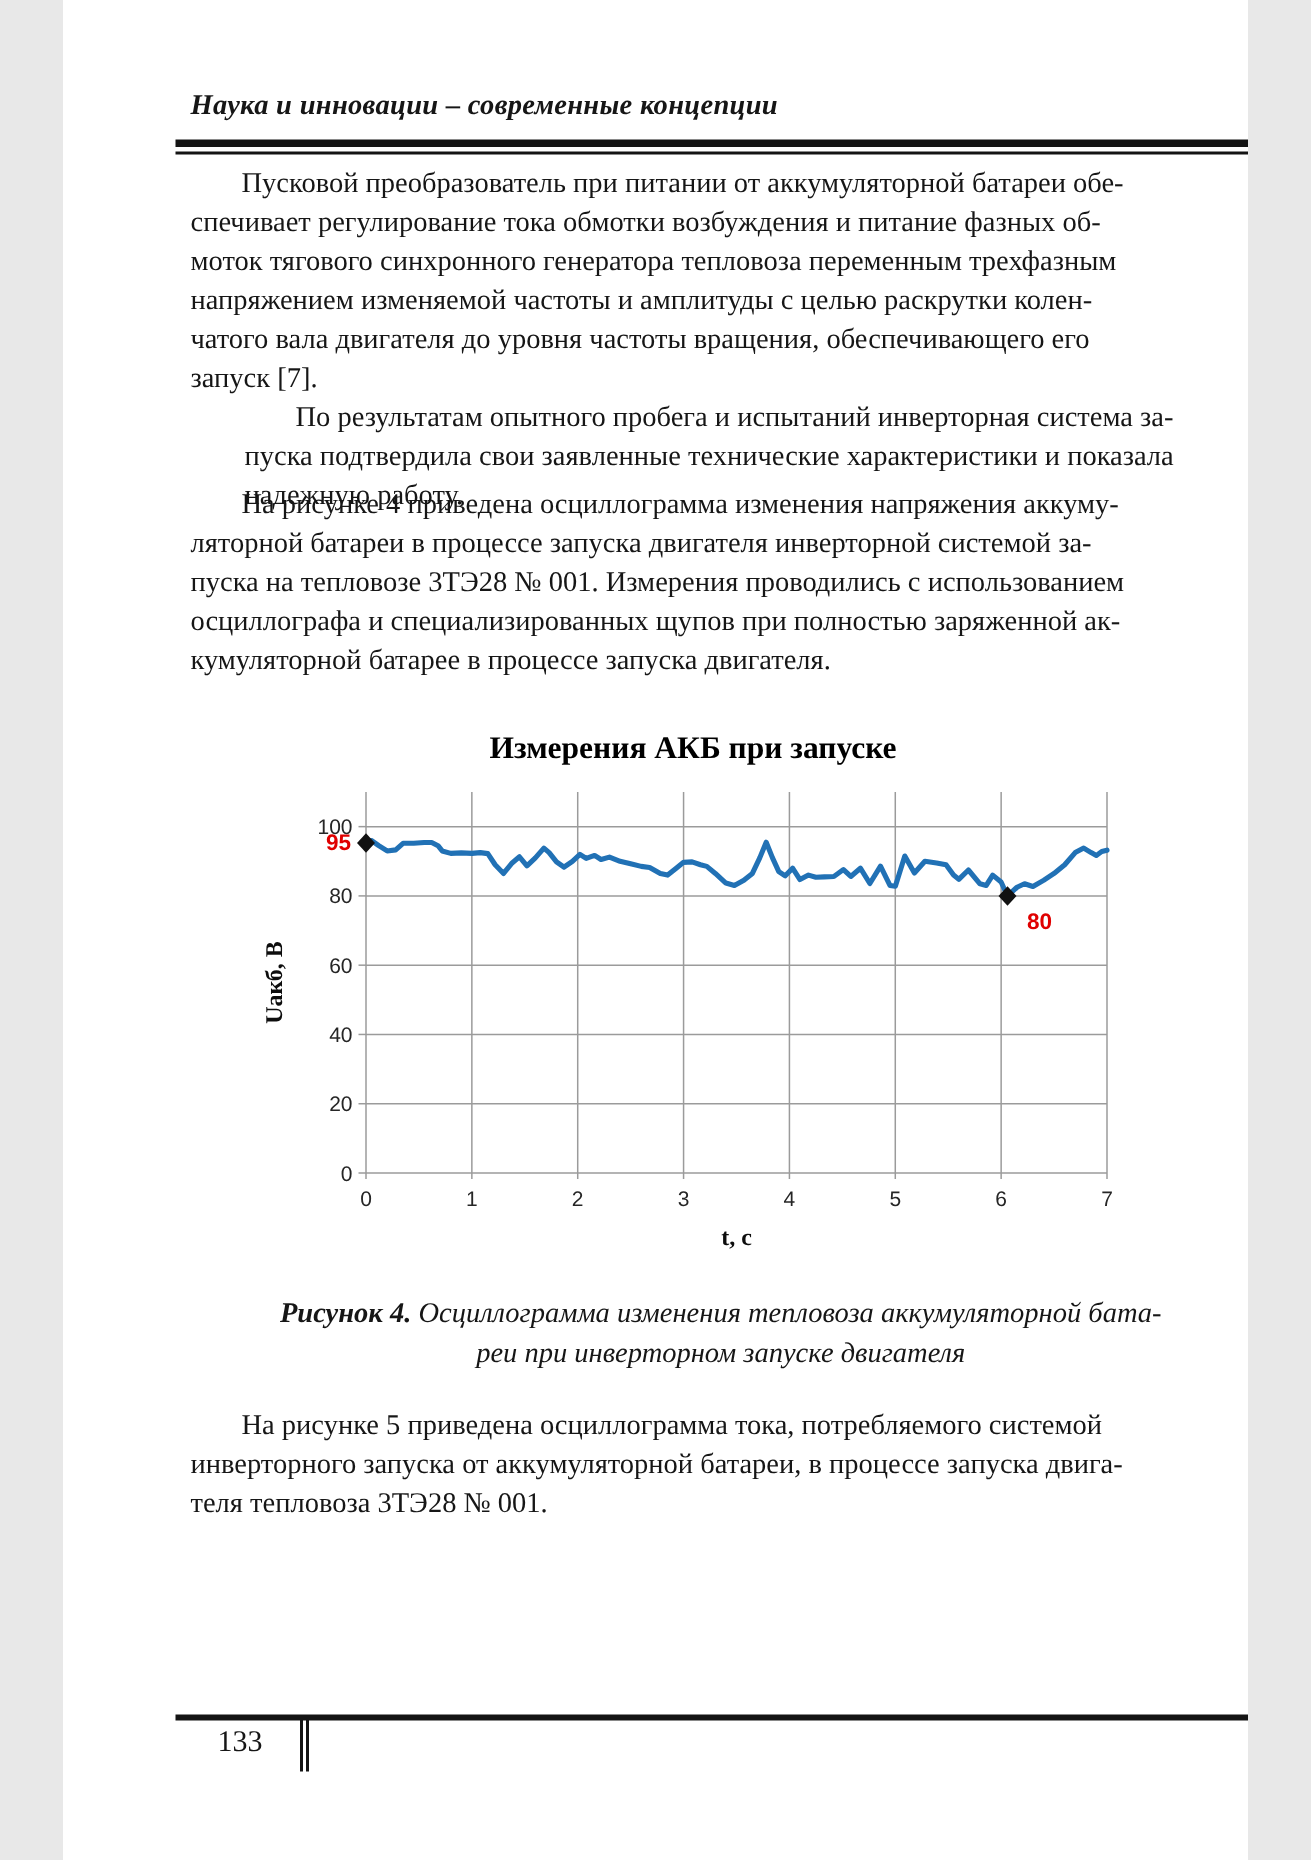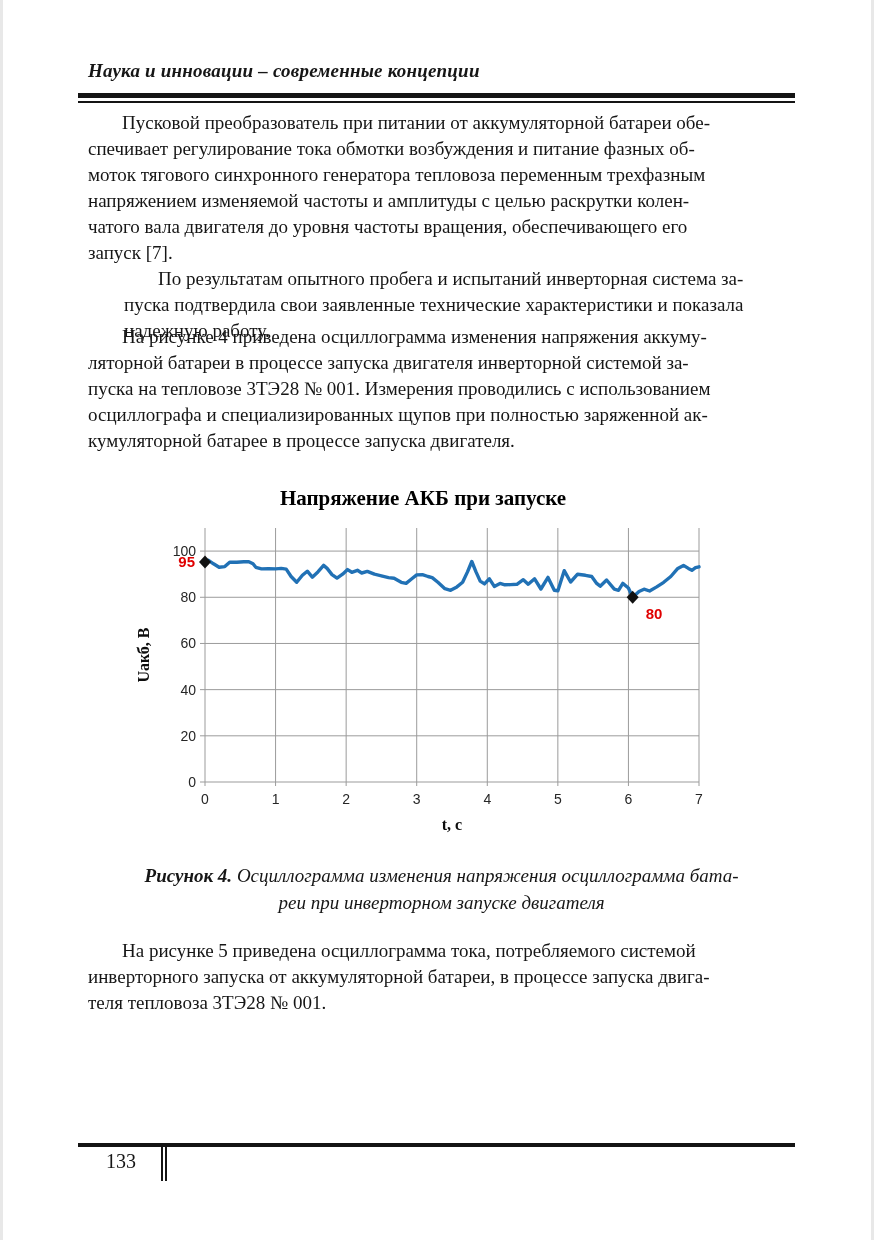--- a/index.html
+++ b/index.html
@@ -1,18 +1,18 @@
 <!DOCTYPE html>
 <html lang="ru"><head>
 <meta charset="utf-8">
 <style>
   html,body{margin:0;padding:0;background:#e8e8e8;}
   .page{
     position:relative;
-    width:868px;height:1240px;
+    width:790px;height:1240px;
     margin:0 auto;
     background:#ffffff;
     font-family:"Liberation Serif",serif;
     color:#161616;
     overflow:hidden;
   }
   .running-head{
     position:absolute;left:85px;top:60px;width:707px;
     font-size:19px;font-weight:bold;font-style:italic;
     letter-spacing:.2px;
@@ -84,21 +84,21 @@
   <p class="par" id="par2">По результатам опытного пробега и испытаний инверторная система за-
 пуска подтвердила свои заявленные технические характеристики и показала
 надежную работу.</p>
   <p class="par" id="par3">На рисунке 4 приведена осциллограмма изменения напряжения аккуму-
 ляторной батареи в процессе запуска двигателя инверторной системой за-
 пуска на тепловозе 3ТЭ28 № 001. Измерения проводились с использованием
 осциллографа и специализированных щупов при полностью заряженной ак-
 кумуляторной батарее в процессе запуска двигателя.</p>
 
   <figure class="figure">
-    <div class="chart-title">Напряжение АКБ при запуске</div>
+    <div class="chart-title">Измерения АКБ при запуске</div>
     <svg class="chart-svg" width="580" height="330" viewBox="0 0 580 330">
         <line x1="72" x2="72" y1="14" y2="268" stroke="#9b9b9b" stroke-width="1"></line>
         <line x1="72" x2="72" y1="268" y2="272" stroke="#9b9b9b" stroke-width="1"></line>
         <text x="72" y="290" text-anchor="middle" class="tick">0</text>
         <line x1="142.57142857142856" x2="142.57142857142856" y1="14" y2="268" stroke="#9b9b9b" stroke-width="1"></line>
         <line x1="142.57142857142856" x2="142.57142857142856" y1="268" y2="272" stroke="#9b9b9b" stroke-width="1"></line>
         <text x="142.57142857142856" y="290" text-anchor="middle" class="tick">1</text>
         <line x1="213.14285714285714" x2="213.14285714285714" y1="14" y2="268" stroke="#9b9b9b" stroke-width="1"></line>
         <line x1="213.14285714285714" x2="213.14285714285714" y1="268" y2="272" stroke="#9b9b9b" stroke-width="1"></line>
         <text x="213.14285714285714" y="290" text-anchor="middle" class="tick">2</text>
@@ -138,21 +138,21 @@
         <polyline points="72.0,47.9 75.5,46.3 80.5,49.8 86.1,53.3 91.8,52.6 96.7,48.2 103.8,48.2 110.8,47.7 115.8,47.7 120.0,49.8 122.8,53.3 128.5,54.9 135.5,54.6 142.6,54.9 148.2,54.4 153.2,55.1 158.1,62.5 163.7,68.3 169.4,61.3 174.3,57.2 179.3,63.2 184.9,57.9 190.6,51.4 194.1,54.4 199.0,60.6 204.0,64.1 209.6,60.2 214.6,55.6 218.8,58.3 224.4,56.3 228.7,59.0 234.3,57.4 241.4,60.2 248.4,61.8 255.5,63.6 261.1,64.3 268.2,68.3 273.1,69.4 278.8,64.8 283.7,60.9 289.4,60.6 295.0,62.5 299.2,63.6 304.9,68.3 311.9,74.7 317.6,76.3 323.9,72.9 329.6,68.3 334.5,57.9 338.8,47.5 343.0,57.9 347.2,67.1 351.5,69.9 356.4,64.8 361.3,72.4 367.0,69.4 371.9,70.8 377.6,70.6 383.9,70.3 390.3,65.7 395.2,70.3 401.6,64.8 407.9,75.0 415.0,63.4 421.3,76.3 424.9,76.8 431.2,56.7 437.6,68.0 444.6,60.2 452.4,61.3 458.7,62.5 463.7,69.4 467.2,72.2 473.6,66.0 481.3,75.2 485.5,76.3 489.8,69.4 495.4,74.0 499.7,83.3 506.0,77.5 511.0,75.2 516.6,77.0 523.7,72.9 530.7,68.3 537.8,62.5 544.8,54.4 550.5,51.4 555.4,54.4 558.9,56.3 562.5,53.7 566.0,52.8" fill="none" stroke="#2171b5" stroke-width="3.4" stroke-linejoin="round" stroke-linecap="round"></polyline>
         <path d="M 72 41.44363636363636 L 78 47.94363636363636 L 72 54.44363636363636 L 66 47.94363636363636 Z" fill="#111111"></path>
         <text x="62" y="52.94363636363636" text-anchor="end" class="pointlabel">95</text>
         <path d="M 499.66285714285715 76.77272727272728 L 505.66285714285715 83.27272727272728 L 499.66285714285715 89.77272727272728 L 493.66285714285715 83.27272727272728 Z" fill="#111111"></path>
         <text x="512.6628571428571" y="105.27272727272728" text-anchor="start" class="pointlabel">80</text>
         <text x="319" y="316" text-anchor="middle" class="axis-label">t, c</text>
         <text x="16" y="141" text-anchor="middle" class="axis-label" transform="rotate(-90 16 141)">Uакб, В</text>
       </svg>
   </figure>
 
-  <div class="caption"><span class="cap-label">Рисунок 4.</span><span class="cap-text"> Осциллограмма изменения напряжения осциллограмма бата-
+  <div class="caption"><span class="cap-label">Рисунок 4.</span><span class="cap-text"> Осциллограмма изменения тепловоза аккумуляторной бата-
 реи при инверторном запуске двигателя</span></div>
 
   <p class="par" id="par4">На рисунке 5  приведена осциллограмма тока, потребляемого системой
 инверторного запуска от аккумуляторной батареи, в процессе запуска двига-
 теля тепловоза 3ТЭ28 № 001.</p>
 
   <div class="footer-rule"></div>
   <div class="page-number">133</div>
   <div class="double-vert"></div>
 

